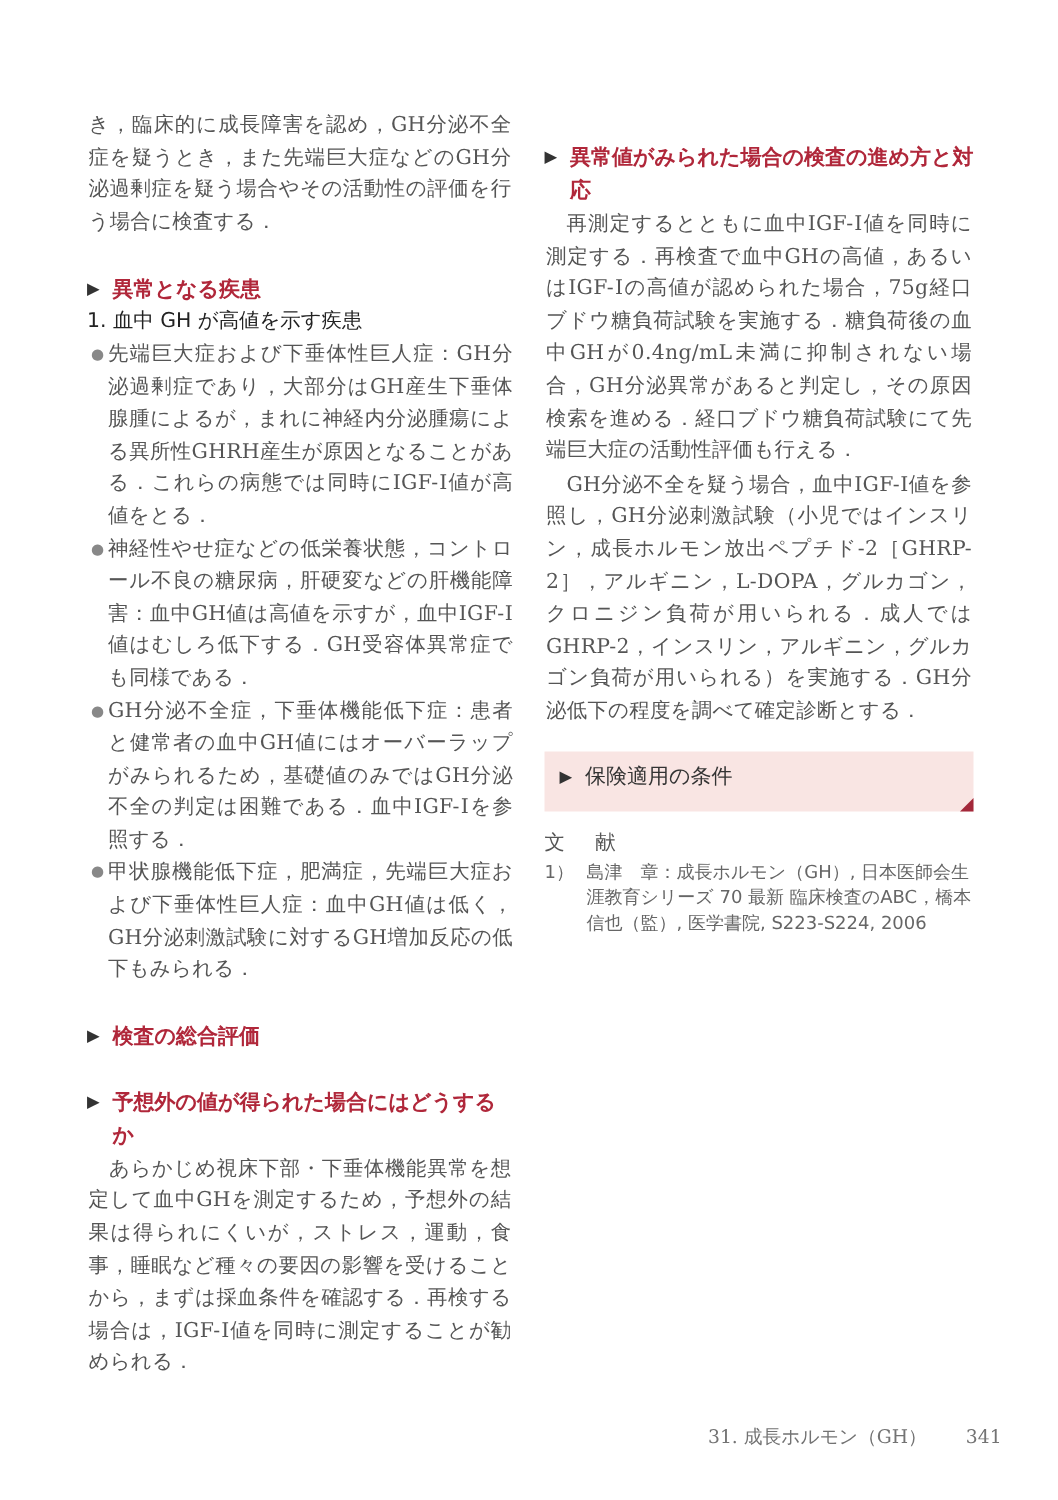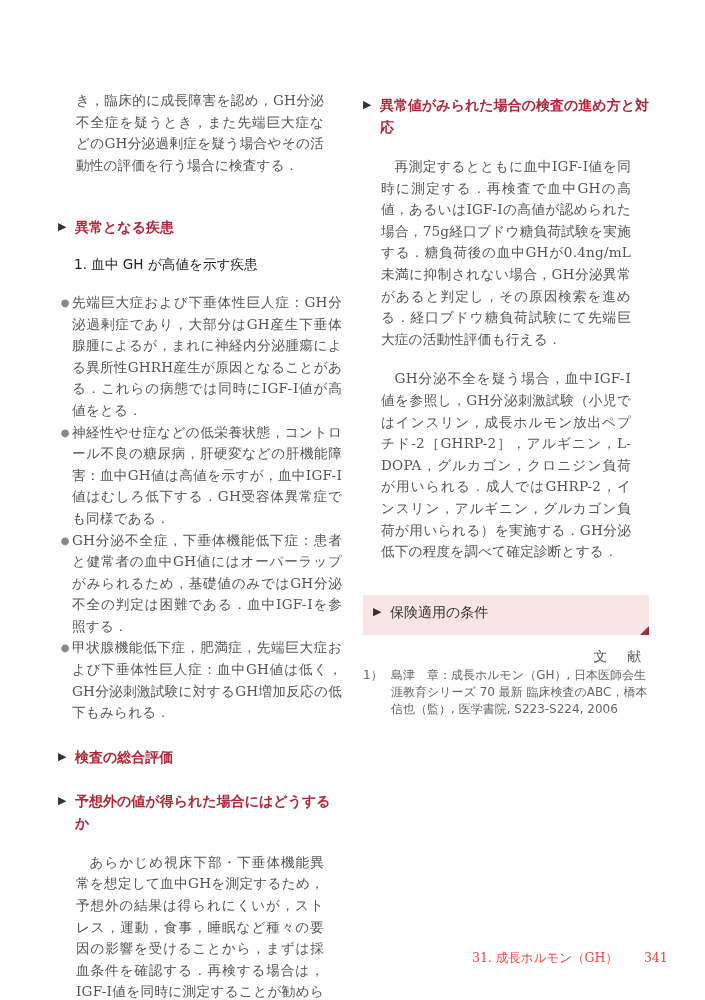--- a/index.html
+++ b/index.html
@@ -1,39 +1,39 @@
 <!DOCTYPE html>
 <html><head>
 <meta charset="utf-8">
 <style>
   html, body { margin:0; padding:0; background:#ffffff; }
   body { width:705px; height:1000px; position:relative; overflow:hidden;
          font-family:"DejaVu Serif", "Liberation Serif", serif; color:#555555; }
   .col { position:absolute; top:72px; }
   .col-left { left:58px; width:284px; }
   .col-right { left:363px; width:286px; }
-  .p { font-size:13.6px; line-height:21.6px; margin:18px; text-align:justify; letter-spacing:0.2px; }
+  .p { font-size:13.6px; line-height:21.6px; margin:1px; text-align:justify; letter-spacing:0.2px; }
   .indent { text-indent:1em; }
   .h { font-family:"DejaVu Sans", "Liberation Sans", sans-serif; font-weight:bold; color:#b0273a;
        font-size:14px; line-height:22px; margin:0; display:flex; }
   .h .tri { color:#333; font-size:11px; margin-right:3px; width:14px; flex:none; line-height:22px; }
-  .sub { font-family:"DejaVu Sans", "Liberation Sans", sans-serif; color:#222; font-size:13.6px; line-height:21.6px; margin:16px; }
+  .sub { font-family:"DejaVu Sans", "Liberation Sans", sans-serif; color:#222; font-size:13.6px; line-height:21.6px; margin:0; }
   .bullet { display:flex; font-size:13.6px; line-height:21.6px; }
   .bullet .dot { width:14px; flex:none; color:#888; font-size:10px; text-align:center; }
   .bullet .txt { flex:1; text-align:justify; letter-spacing:0.2px; }
   .gap { height:22px; }
   .gap-s { height:10px; }
   .box { background:#f9e5e3; padding:6px 12px 12px 10px; position:relative; margin-top:4px; }
   .box .h { color:#333; font-weight:normal; }
   .box .corner { position:absolute; right:0; bottom:0; width:0; height:0;
                  border-left:9px solid transparent; border-bottom:9px solid #a3283a; }
-  .refs-title { font-size:13.6px; line-height:22px; margin:0; letter-spacing:8px;text-align:right; }
+  .refs-title { font-size:13.6px; line-height:22px; margin:0; letter-spacing:8px; }
   .ref { display:flex; font-size:12px; line-height:17px; font-family:"DejaVu Sans", "Liberation Sans", sans-serif; color:#666; }
   .ref .num { width:28px; flex:none; }
-  .footer { position:absolute; top:950px; left:472px; font-size:12.5px; color:#ef4444; }
+  .footer { position:absolute; top:950px; left:472px; font-size:12.5px; color:#737373; }
   .footer .page { margin-left:22px; }
 </style>
 </head>
 <body>
 
 <div class="col col-left">
   <p class="p">き，臨床的に成長障害を認め，GH分泌不全症を疑うとき，また先端巨大症などのGH分泌過剰症を疑う場合やその活動性の評価を行う場合に検査する．</p>
   <div class="gap"></div>
 
   <div class="h">

